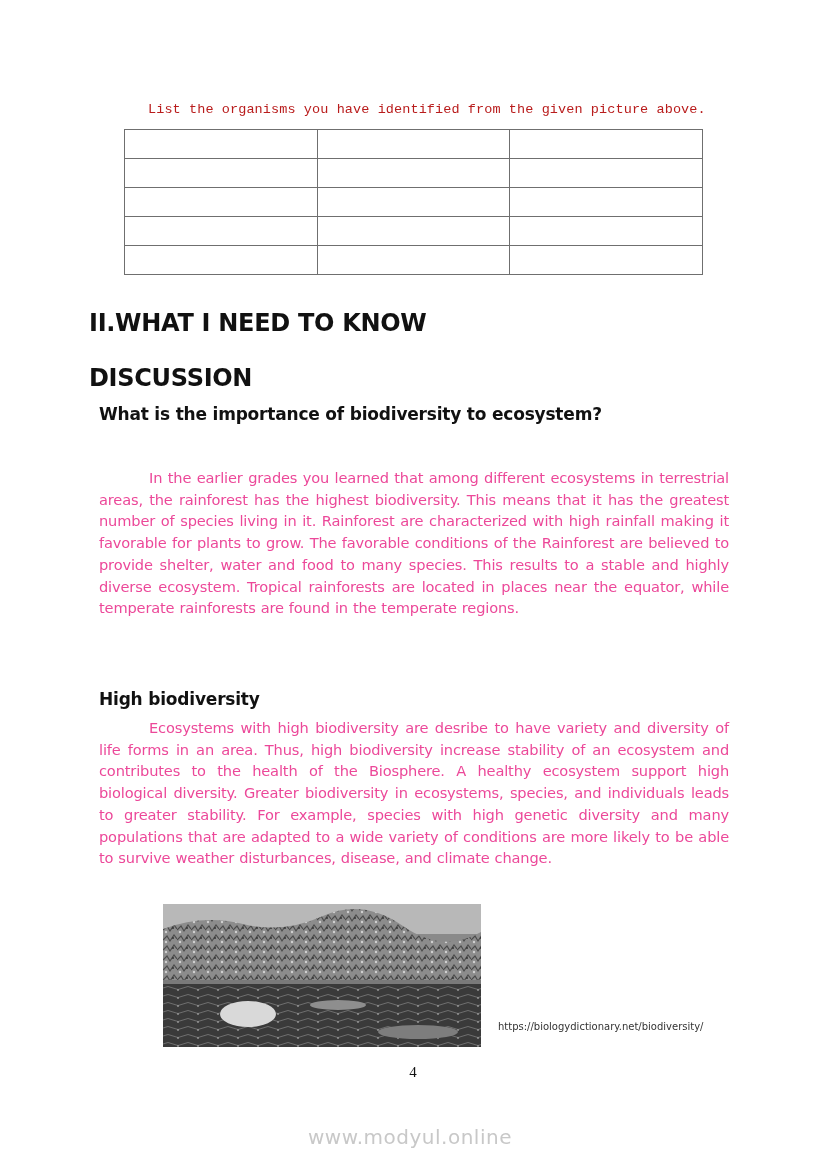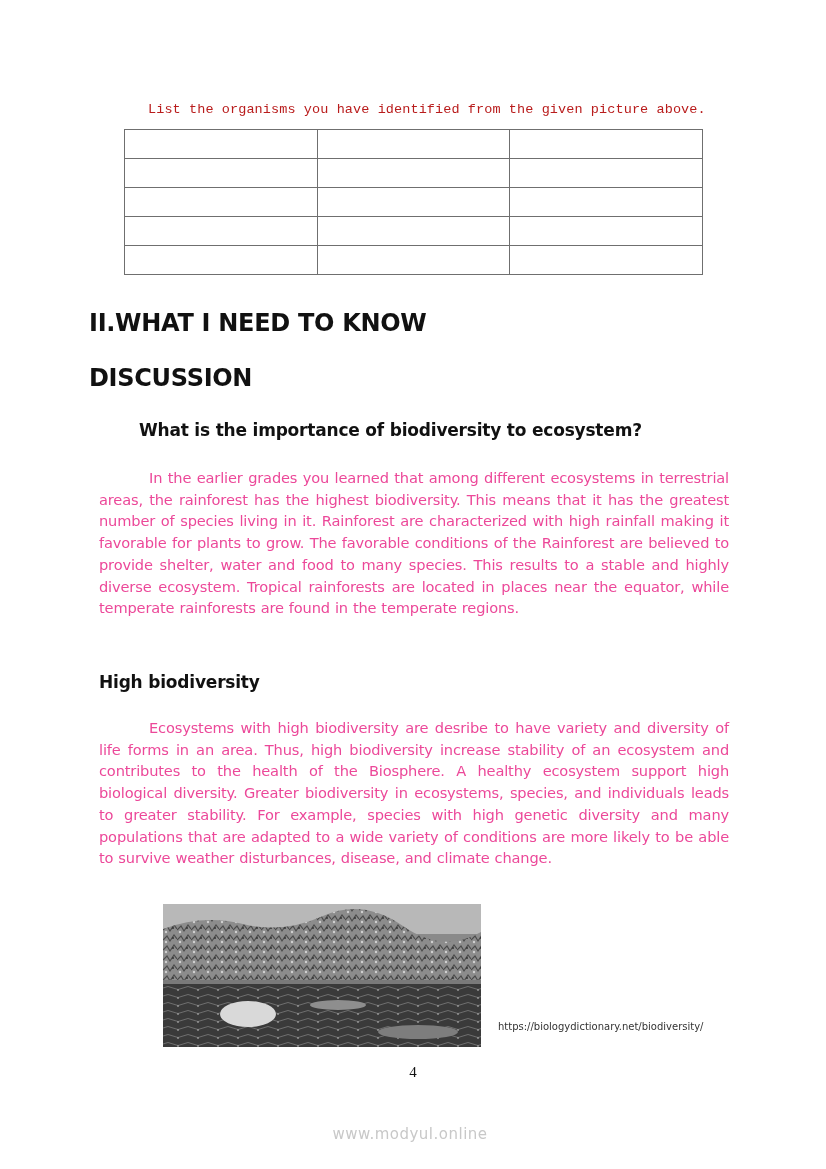--- a/index.html
+++ b/index.html
@@ -38,21 +38,21 @@
     .caption {
       left: 498px; top: 1021px;
       font-family: "DejaVu Sans", sans-serif; font-size: 10px; color: #333;
     }
     .page-num {
       left: 0; width: 826px; top: 1064px; text-align: center;
       font-family: "Liberation Serif", serif; font-size: 15px; color: #111;
     }
     .watermark {
       left: 0; width: 820px; top: 1125px; text-align: center;
-      font-family: "DejaVu Sans", sans-serif; font-size: 15px; color: #c8c8c8; letter-spacing: 0.5px;
+      font-family: "DejaVu Sans", sans-serif; font-size: 20px; color: #c8c8c8; letter-spacing: 0.5px;
     }
   </style>
 </head>
 <body>
 
 <div class="abs instruction">List the organisms you have identified from the given picture above.</div>
 
 <table class="org">
   <tbody id="org-body">
       <tr>
@@ -78,25 +78,25 @@
       <tr>
         <td></td>
         <td></td>
         <td></td>
       </tr>
     </tbody>
 </table>
 
 <div class="abs h1" style="top:309px;">II.WHAT I NEED TO KNOW</div>
 <div class="abs h1" style="top:364px;text-align:right;">DISCUSSION</div>
-<div class="abs h2" style="top:420px;margin-left:40px;">What is the importance of biodiversity to ecosystem?</div>
+<div class="abs h2" style="top:404px;">What is the importance of biodiversity to ecosystem?</div>
 
 <div class="abs para" style="top:467px;">In the earlier grades you learned that among different ecosystems in terrestrial areas, the rainforest has the highest biodiversity. This means that it has the greatest number of species living in it. Rainforest are characterized with high rainfall making it favorable for plants to grow. The favorable conditions of the Rainforest are believed to provide shelter, water and food to many species. This results to a stable and highly diverse ecosystem. Tropical rainforests are located in places near the equator, while temperate rainforests are found in the temperate regions.</div>
 
-<div class="abs h2" style="top:672px;">High biodiversity</div>
+<div class="abs h2" style="top:689px;">High biodiversity</div>
 
 <div class="abs para" style="top:717px;">Ecosystems with high biodiversity are desribe to have variety and diversity of life forms in an area. Thus, high biodiversity increase stability of an ecosystem and  contributes to the health of the Biosphere. A healthy ecosystem support high biological diversity. Greater biodiversity in ecosystems, species, and individuals leads to greater stability. For example, species with high genetic diversity and many populations that are adapted to a wide variety of conditions are more likely to be able to survive weather disturbances, disease, and climate change.</div>
 
 <div class="abs photo">
   <svg width="318" height="143" viewBox="0 0 318 143">
     <defs>
       <pattern id="foliage" width="14" height="10" patternUnits="userSpaceOnUse">
         <rect width="14" height="10" fill="#8c8c8c"></rect>
         <path d="M0 6 L4 2 L7 7 L11 1 L14 5" stroke="#4a4a4a" stroke-width="1.2" fill="none"></path>
         <circle cx="3" cy="8" r="1.2" fill="#d0d0d0"></circle>

